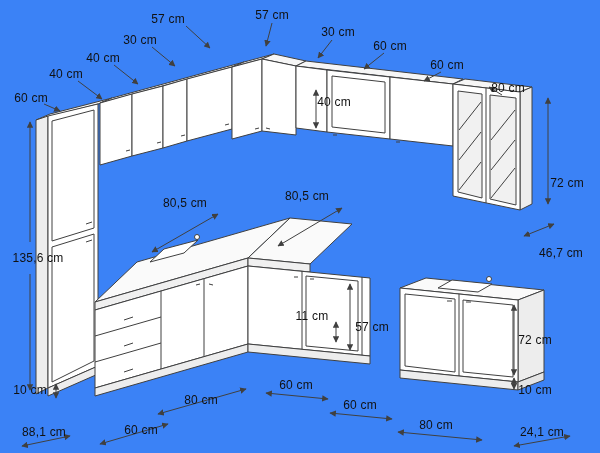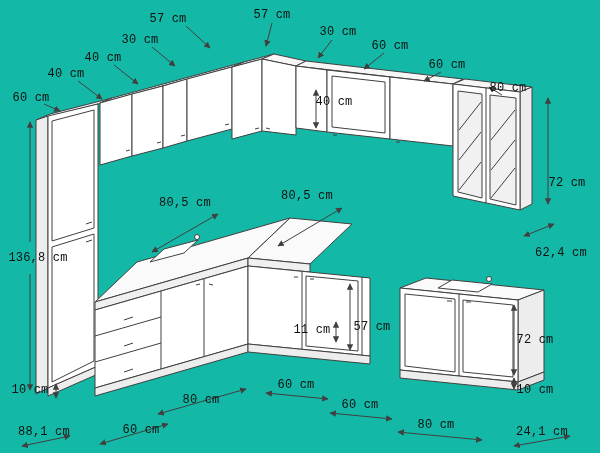--- a/index.html
+++ b/index.html
@@ -1,18 +1,18 @@
 <!DOCTYPE html>
 <html><head>
 <meta charset="utf-8">
 <style>
   html,body{margin:0;padding:0;background:#fff;}
   .stage{
-    position:relative;width:600px;height:453px;background:#14b8a6;overflow:hidden;
-    font-family:Liberation Mono, monospace;
+    position:relative;width:600px;height:453px;background:#3b82f6;overflow:hidden;
+    font-family:Liberation Sans, sans-serif;
   }
   .stage svg{position:absolute;left:0;top:0;}
   .lbl{
     position:absolute;transform:translate(-50%,-50%);
     font-size:12px;color:#111;white-space:nowrap;letter-spacing:.2px;
   }
   .labels{position:absolute;left:0;top:0;width:100%;height:100%;}
 </style>
 </head>
 <body>
@@ -175,25 +175,25 @@
     <span class="lbl" style="left:140px;top:40px">30 cm</span>
     <span class="lbl" style="left:338px;top:32px">30 cm</span>
     <span class="lbl" style="left:390px;top:46px">60 cm</span>
     <span class="lbl" style="left:103px;top:58px">40 cm</span>
     <span class="lbl" style="left:66px;top:74px">40 cm</span>
     <span class="lbl" style="left:447px;top:65px">60 cm</span>
     <span class="lbl" style="left:31px;top:98px">60 cm</span>
     <span class="lbl" style="left:508px;top:88px">80 cm</span>
     <span class="lbl" style="left:334px;top:102px">40 cm</span>
     <span class="lbl" style="left:567px;top:183px">72 cm</span>
-    <span class="lbl" style="left:561px;top:253px">62,4 cm</span>
+    <span class="lbl" style="left:561px;top:253px">46,7 cm</span>
     <span class="lbl" style="left:185px;top:203px">80,5 cm</span>
     <span class="lbl" style="left:307px;top:196px">80,5 cm</span>
-    <span class="lbl" style="left:38px;top:258px">136,8 cm</span>
-    <span class="lbl" style="left:312px;top:330px">11 cm</span>
+    <span class="lbl" style="left:38px;top:258px">135,6 cm</span>
+    <span class="lbl" style="left:312px;top:316px">11 cm</span>
     <span class="lbl" style="left:372px;top:327px">57 cm</span>
     <span class="lbl" style="left:296px;top:385px">60 cm</span>
     <span class="lbl" style="left:201px;top:400px">80 cm</span>
     <span class="lbl" style="left:30px;top:390px">10 cm</span>
     <span class="lbl" style="left:360px;top:405px">60 cm</span>
     <span class="lbl" style="left:44px;top:432px">88,1 cm</span>
     <span class="lbl" style="left:141px;top:430px">60 cm</span>
     <span class="lbl" style="left:436px;top:425px">80 cm</span>
     <span class="lbl" style="left:535px;top:340px">72 cm</span>
     <span class="lbl" style="left:535px;top:390px">10 cm</span>

